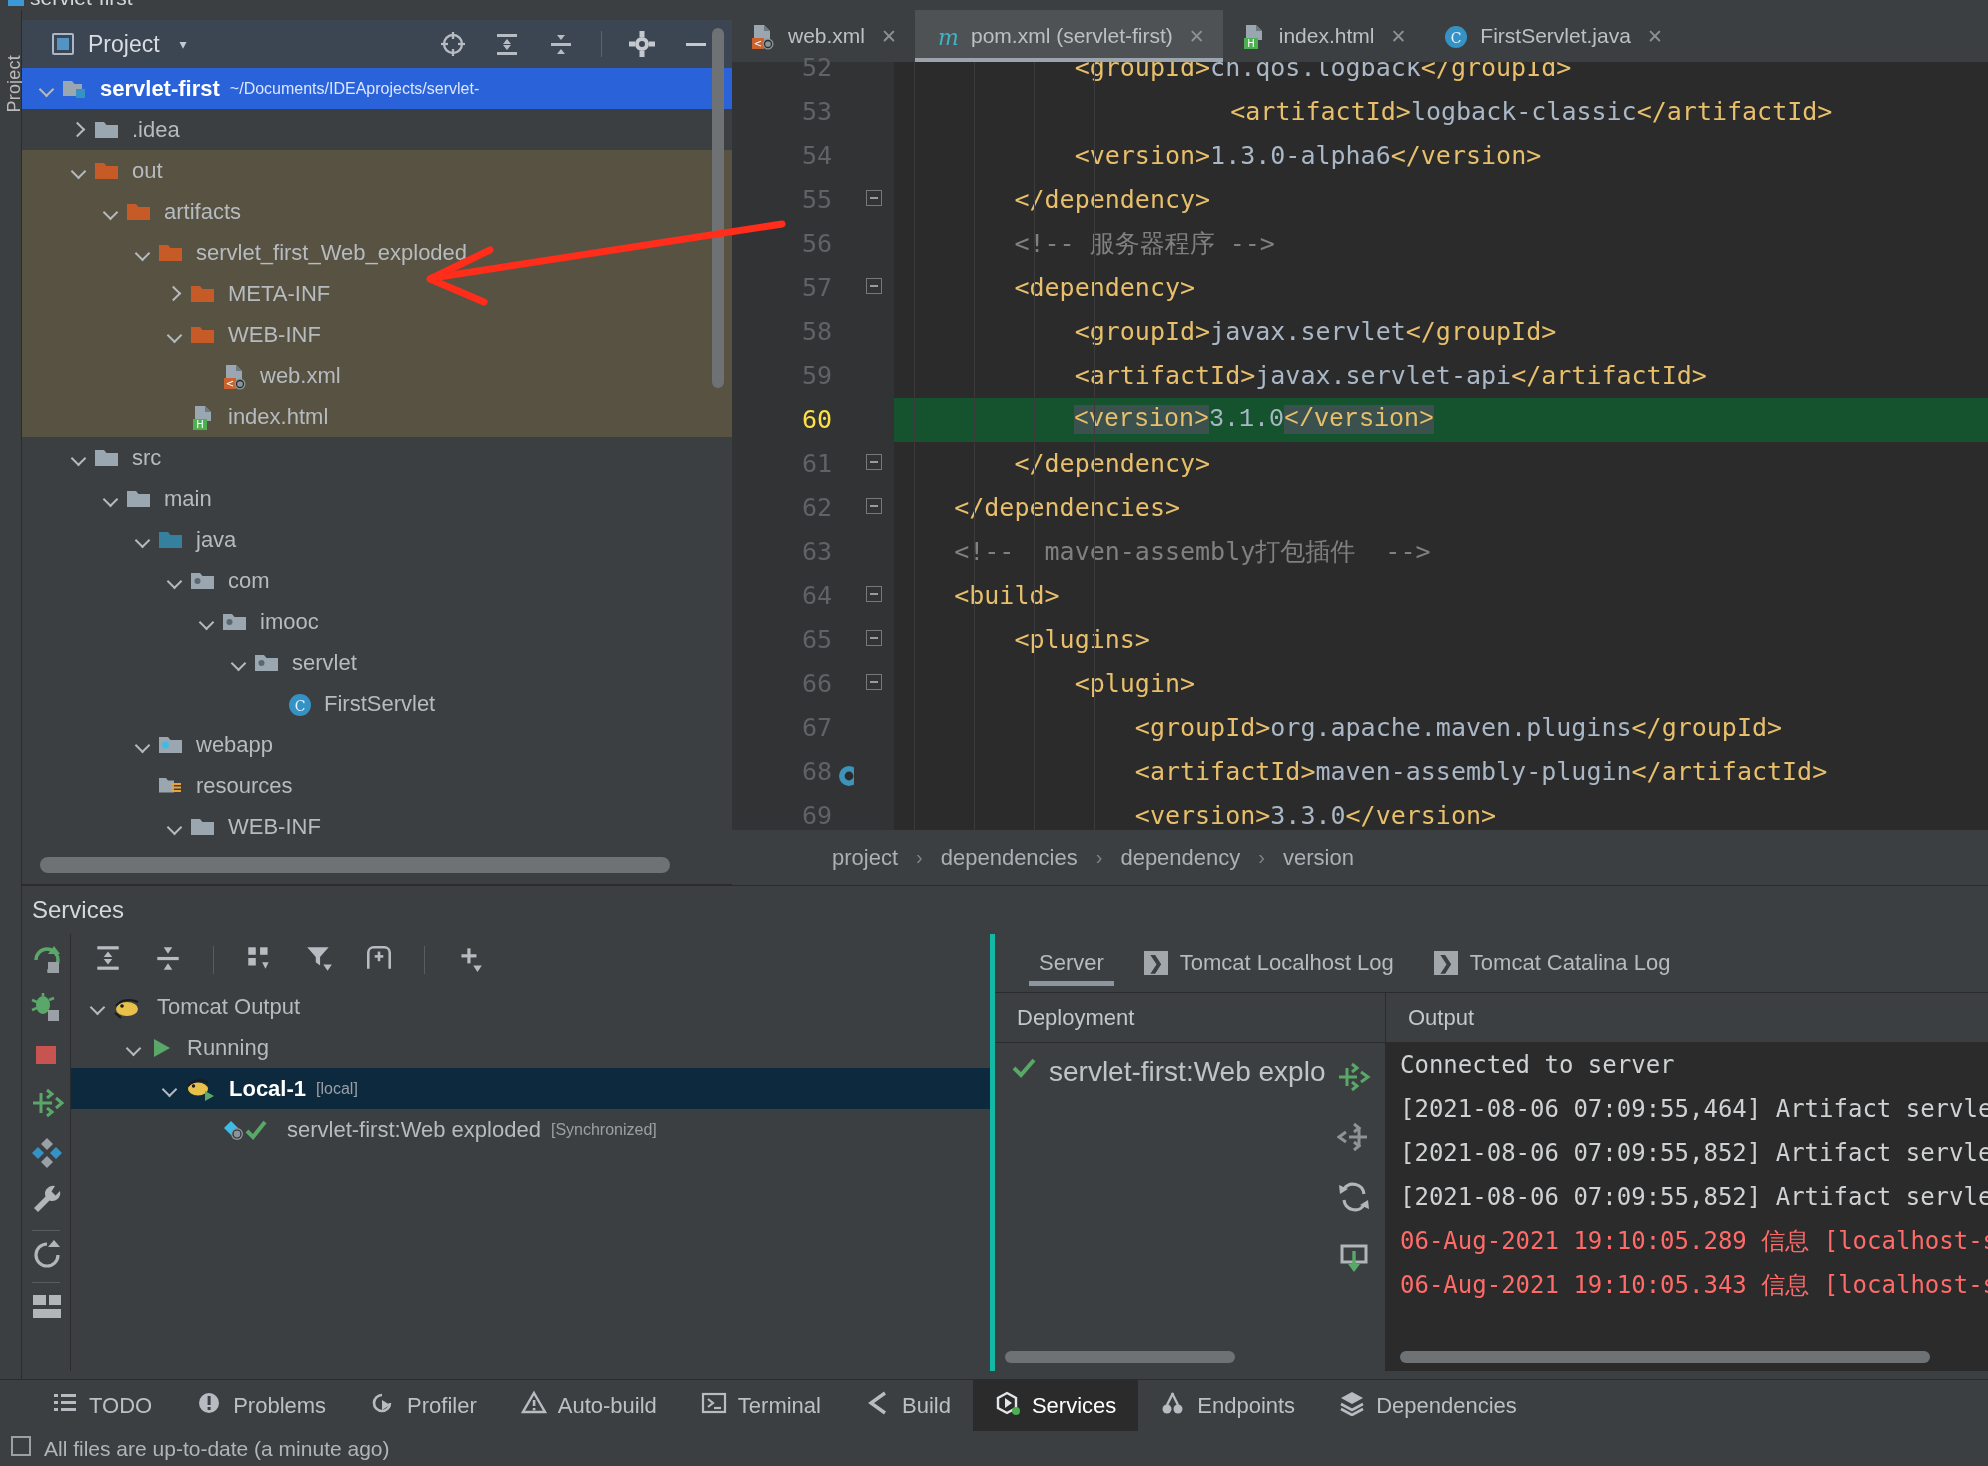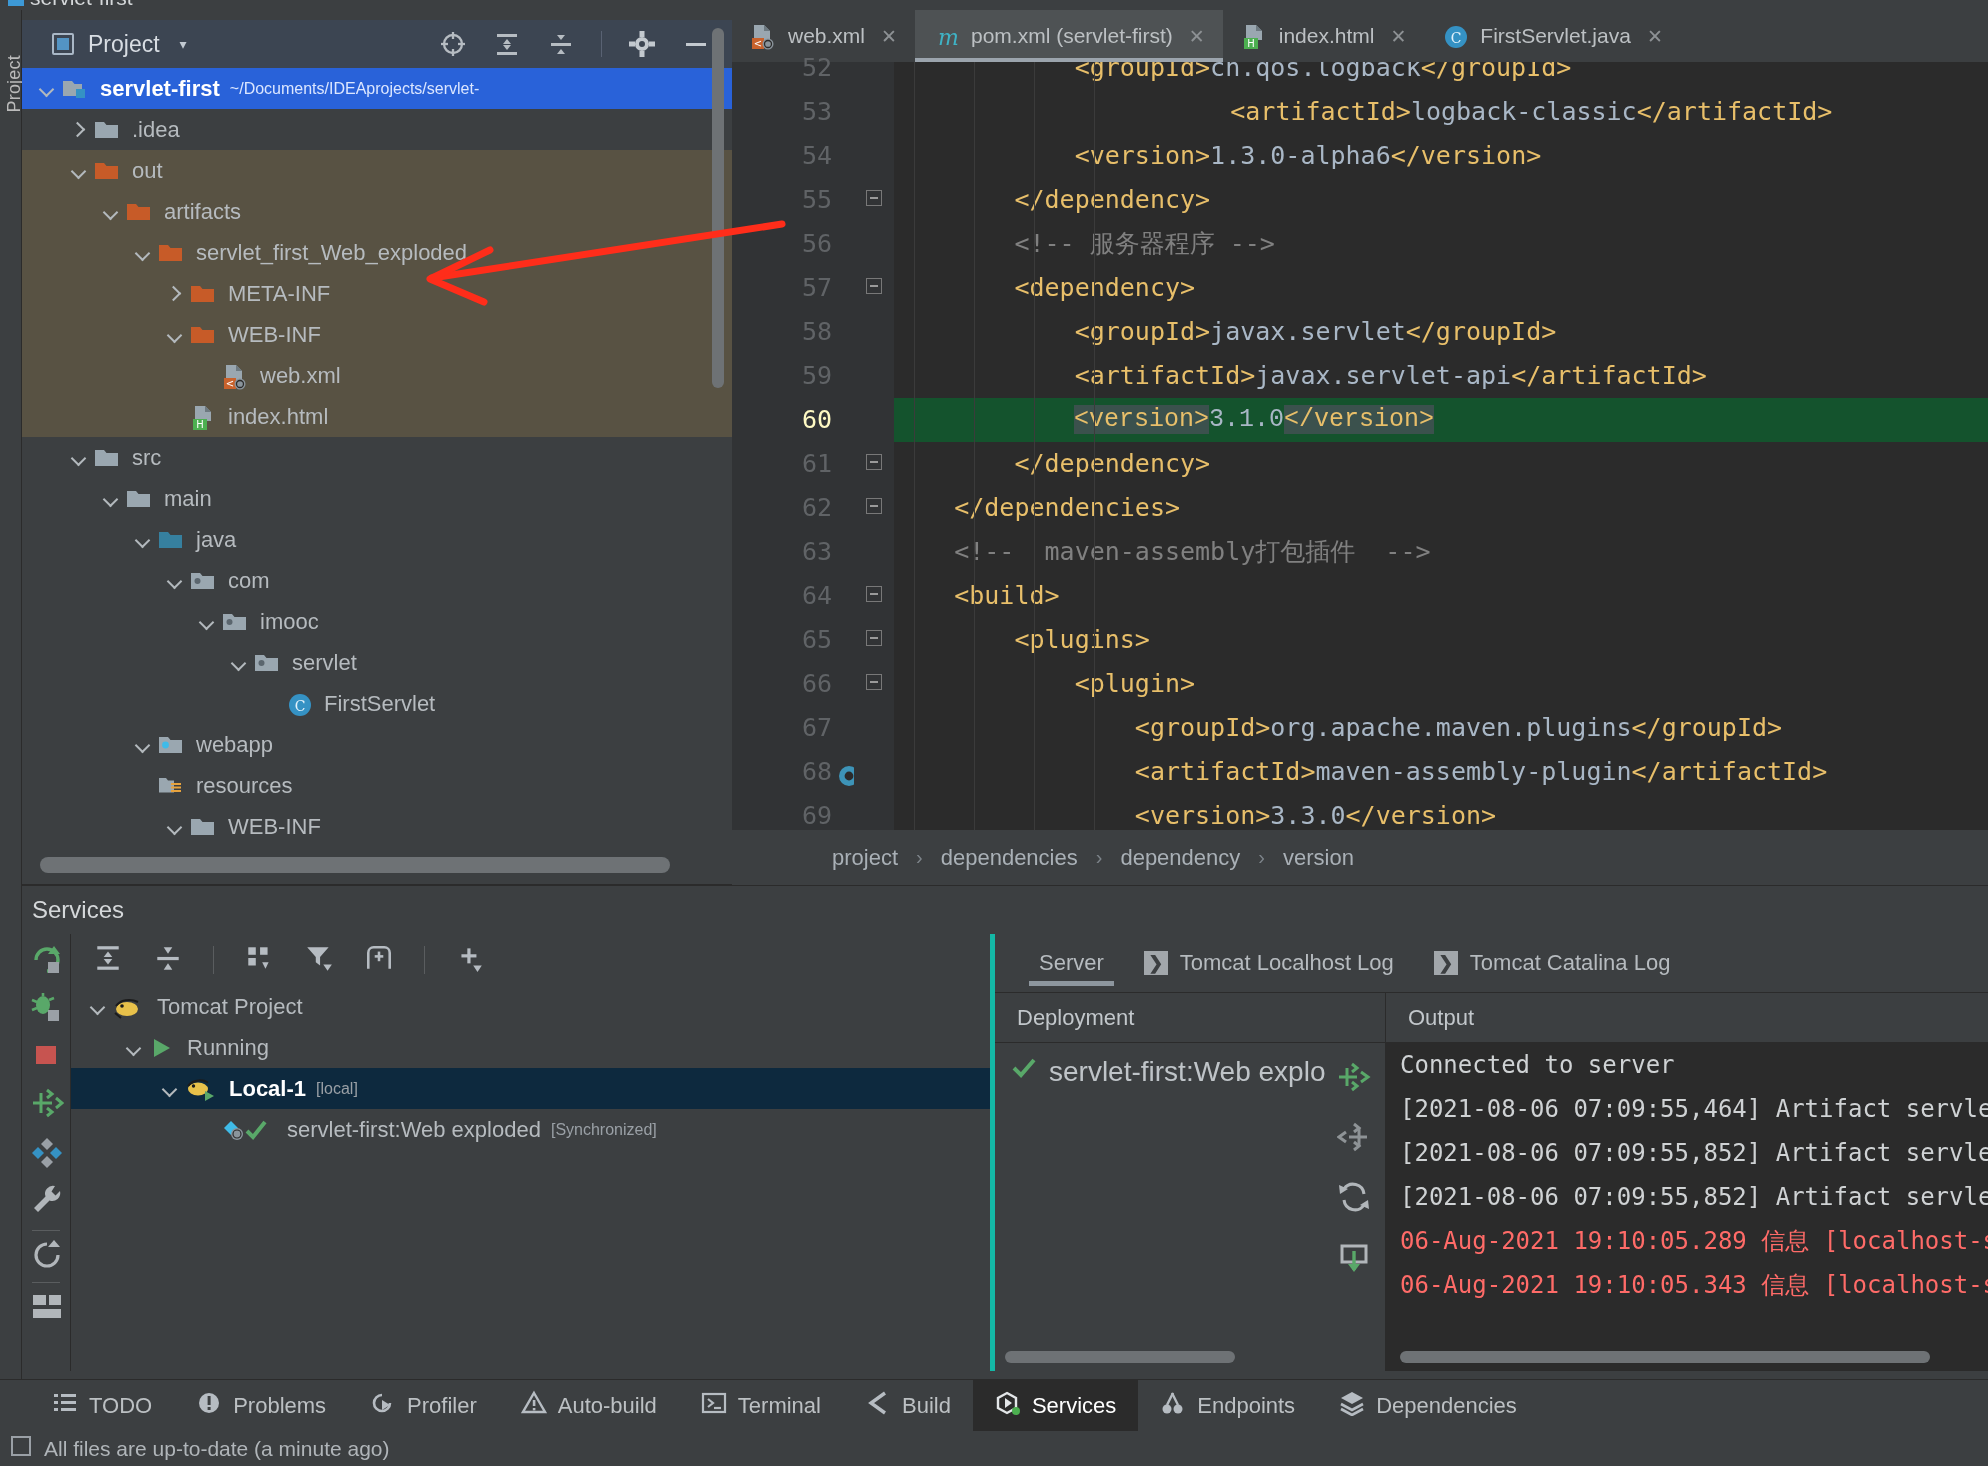--- a/index.html
+++ b/index.html
@@ -66,21 +66,21 @@
   .tab .tlabel{ font-size:21px;}
 
   .gutter { position:absolute; left:0; top:52px; width:122px; height:768px; background:#313335; }
   .foldcol{ position:absolute; left:122px; top:52px; width:40px; height:768px; background:#313335; }
   .codearea{ position:absolute; left:162px; top:52px; right:0; height:768px; background:#2b2b2b; overflow:hidden;}
   .codeline{ position:relative; height:44px; line-height:44px; white-space:pre;
              font-family:"DejaVu Sans Mono", monospace; font-size:25px; color:#a9b7c6;}
   .codeline.hl { background:#14532d;font-family:Liberation Mono, monospace; }
   .ln { position:absolute; width:100px; text-align:right; color:#606366;
         font-family:"DejaVu Sans Mono", monospace; font-size:25px; line-height:44px; height:44px;}
-  .ln.cur { color:#fef9c3; }
+  .ln.cur { color:#fde047; }
   .tg { color:#e8bf6a; }
   .txt{ color:#a9b7c6; }
   .cmt{ color:#808080; }
   .hltok { background:#3b514d; }
   .foldmark{ position:absolute; left:10px; width:20px; height:44px; }
   .foldmark i{ position:absolute; left:2px; top:12px; width:16px; height:16px; border:1.6px solid #787878;}
   .foldmark i:after{ content:""; position:absolute; left:3px; top:6px; width:8px; height:1.6px; background:#9a9a9a;}
   .indentline{ position:absolute; top:0; width:1px; height:100%; background:#3b3b3b;}
 
   .breadcrumbs{ position:absolute; left:0; bottom:0; width:1256px; height:55px; background:#3c3f41;
@@ -604,21 +604,21 @@
       </div>
       <div class="svctree" id="services-tree">
           <div class="srow" style="padding-left: 16px;">
             <span class="arrow"></span>
             <span class="ficon" style="width: 34px;"><svg width="30" height="26" viewBox="0 0 30 26">
                 <ellipse cx="14" cy="14" rx="11" ry="7" fill="#e8c14a"></ellipse>
                 <path d="M3 11c4-6 14-8 22-4" fill="none" stroke="#1b1b1b" stroke-width="2"></path>
                 <circle cx="9" cy="11" r="1.8" fill="#1b1b1b"></circle>
                 <path d="M2 18l6 5" stroke="#1b1b1b" stroke-width="2"></path>
               </svg></span>
-            <span class="lbl" style="color: rgb(182, 187, 191);">Tomcat Project</span>
+            <span class="lbl" style="color: rgb(182, 187, 191);">Tomcat Output</span>
           </div>
           <div class="srow" style="padding-left: 52px;">
             <span class="arrow"></span>
             <span class="ficon"><svg width="26" height="24" viewBox="0 0 26 24">
                 <polygon points="5,3 21,12 5,21" fill="#59a869"></polygon>
               </svg></span>
             <span class="lbl" style="color: rgb(182, 187, 191);">Running</span>
           </div>
           <div class="srow sel" style="padding-left: 88px;">
             <span class="arrow"></span>

